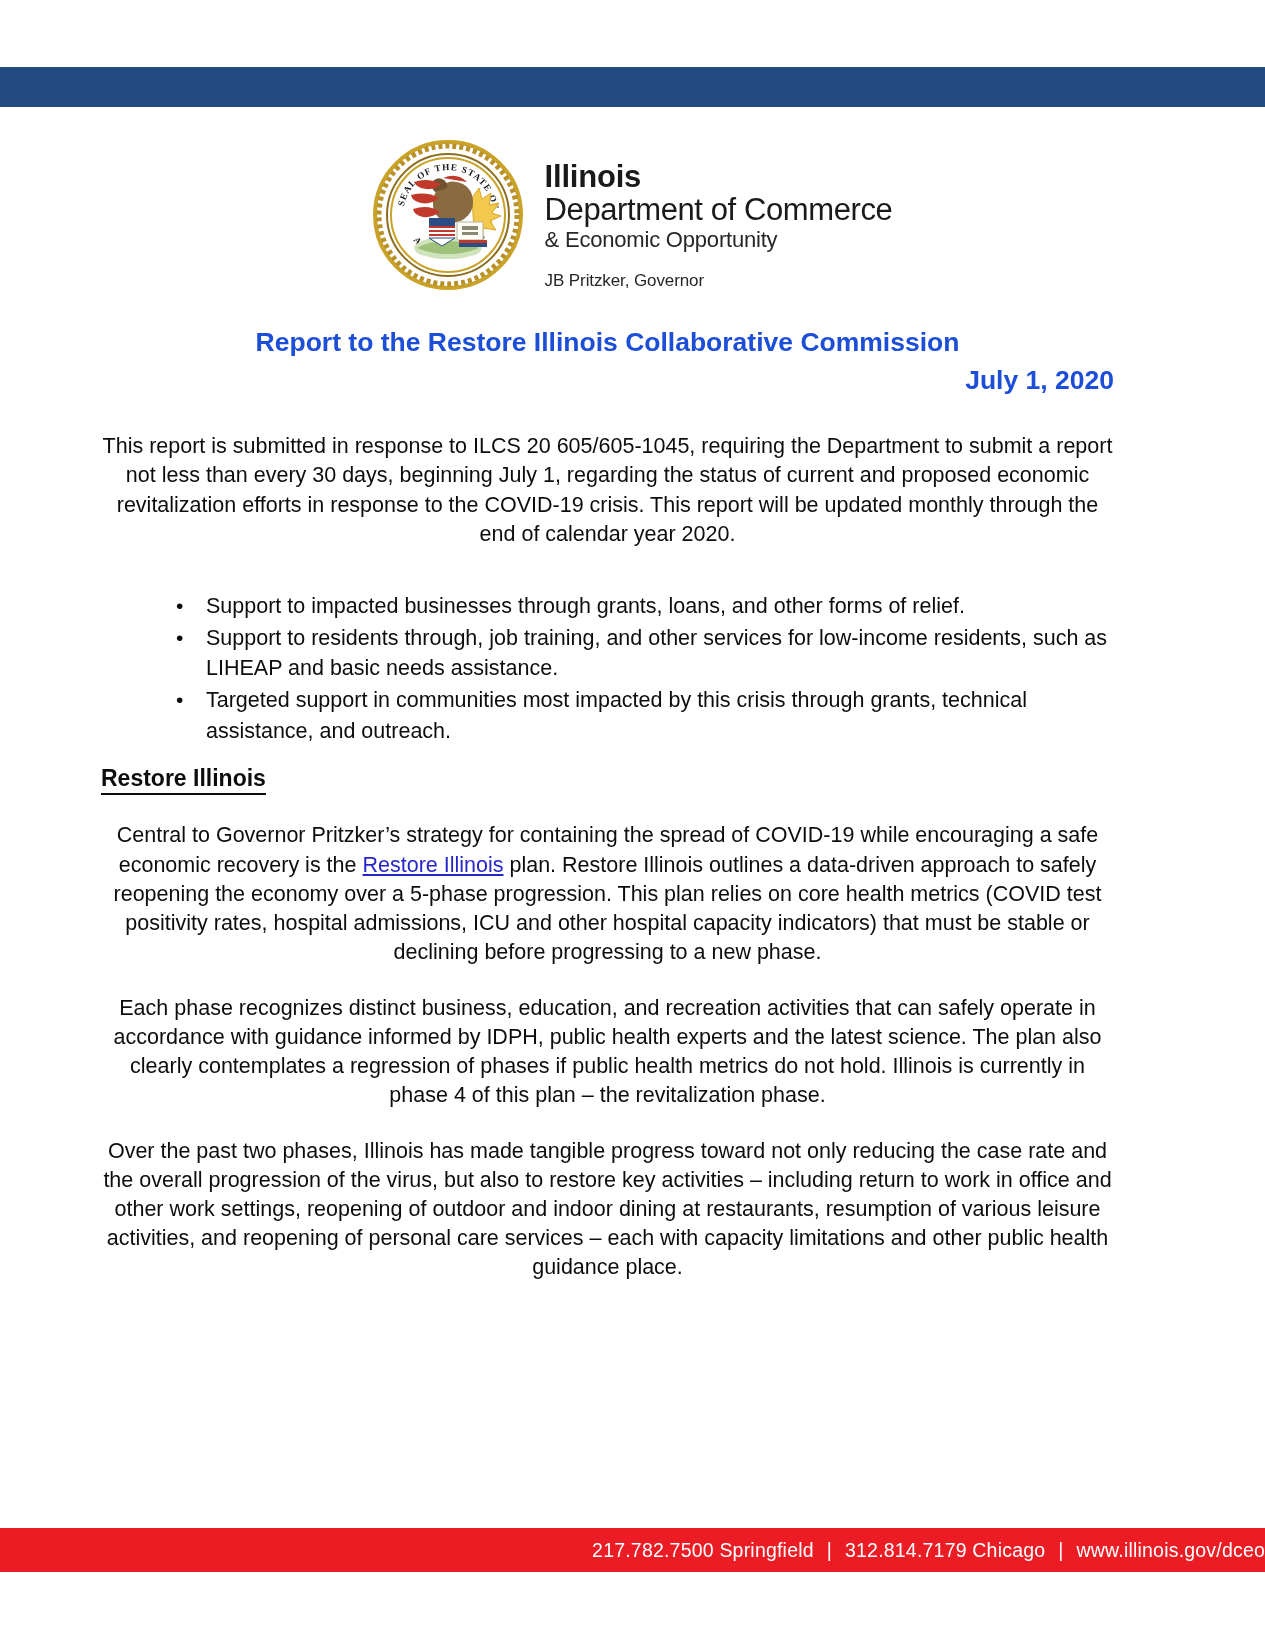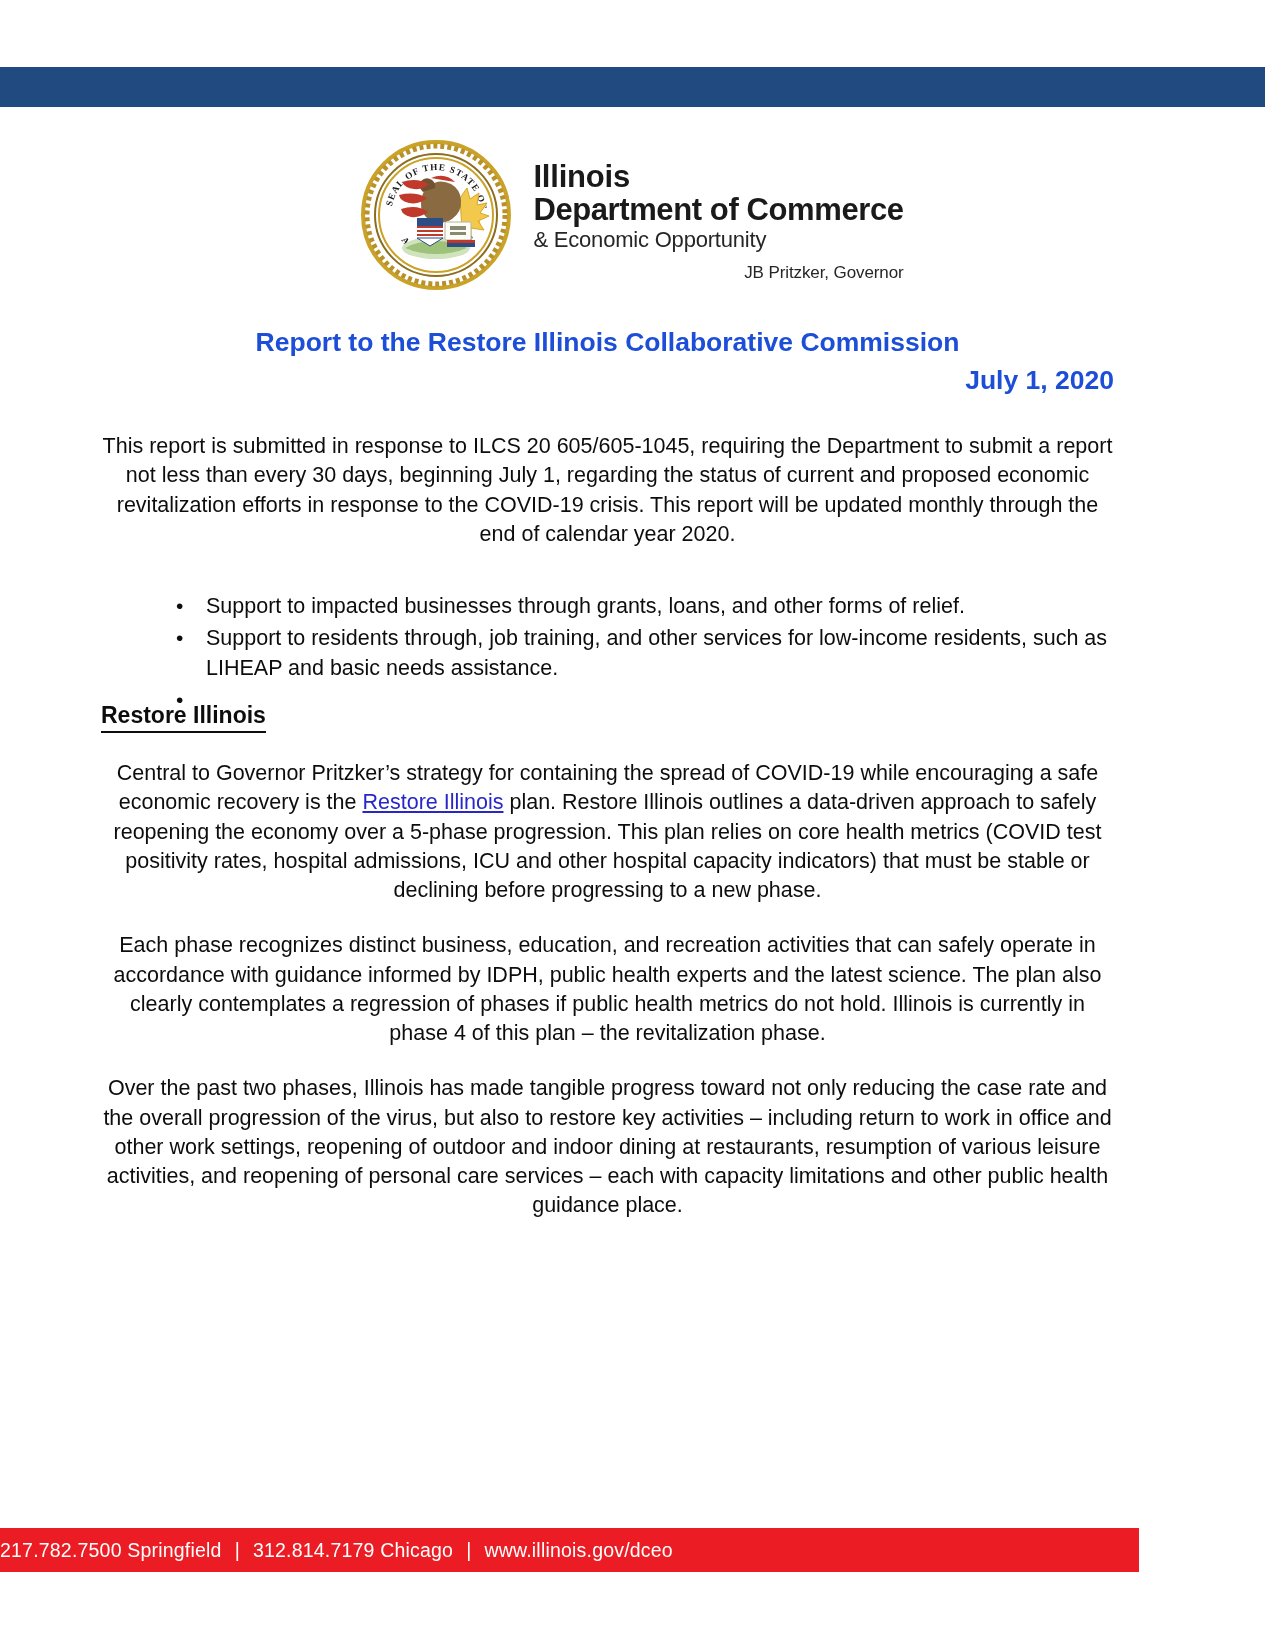--- a/index.html
+++ b/index.html
@@ -53,39 +53,38 @@
   }
   .lockup-line1 {
     font-size: 31px;
     font-weight: bold;
     color: #1a1a1a;
     line-height: 1.08;
     letter-spacing: -0.2px;
   }
   .lockup-line2 {
     font-size: 31px;
-    font-weight: bold;
+    font-weight: normal;
     color: #1a1a1a;
     line-height: 1.08;
     letter-spacing: -0.4px;
   }
   .lockup-line3 {
     font-size: 22px;
     font-weight: normal;
     color: #262626;
     line-height: 1.22;
     letter-spacing: -0.2px;
   }
   .lockup-line4 {
     font-size: 17px;
     font-weight: normal;
     color: #262626;
-    margin-top: 9px;
+    margin-top: 17px;
     letter-spacing: -0.1px;
-    text-align: right;
   }
 
   
   .doc {
     position: absolute;
     left: 101px;
     top: 324px;
     width: 1013px;
     color: #0d0d0d;
     font-size: 21.5px;
@@ -144,26 +143,26 @@
   a.doclink {
     color: #2727c9;
     text-decoration: underline;
   }
 
   
   .bottom-band {
     position: absolute;
     left: 0;
     top: 1528px;
-    width: 1139px;
+    width: 1265px;
     height: 44px;
     background: #ec1c24;
     display: flex;
     align-items: center;
-    justify-content: flex-start;
+    justify-content: flex-end;
   }
   .bottom-band .footer-text {
     color: #ffffff;
     font-size: 19.5px;
     letter-spacing: 0.2px;
     white-space: pre;
   }
   .footer-sep {
     display: inline-block;
     padding: 0 13px;
@@ -254,20 +253,21 @@
       <li>
         <span class="bullet-dot">•</span>
         <span>Support to impacted businesses through grants, loans, and other forms of relief.</span>
       </li>
       <li>
         <span class="bullet-dot">•</span>
         <span>Support to residents through, job training, and other services for low-income residents, such as LIHEAP and basic needs assistance.</span>
       </li>
       <li>
         <span class="bullet-dot">•</span>
+        <span>Targeted support in communities most impacted by this crisis through grants, technical assistance, and outreach.</span>
       </li>
     </ul>
 
     <div class="gap-sm"></div>
 
     <div class="heading-wrap">
       <h2 class="section-heading">Restore Illinois</h2>
     </div>
 
     <div class="gap-md"></div>

